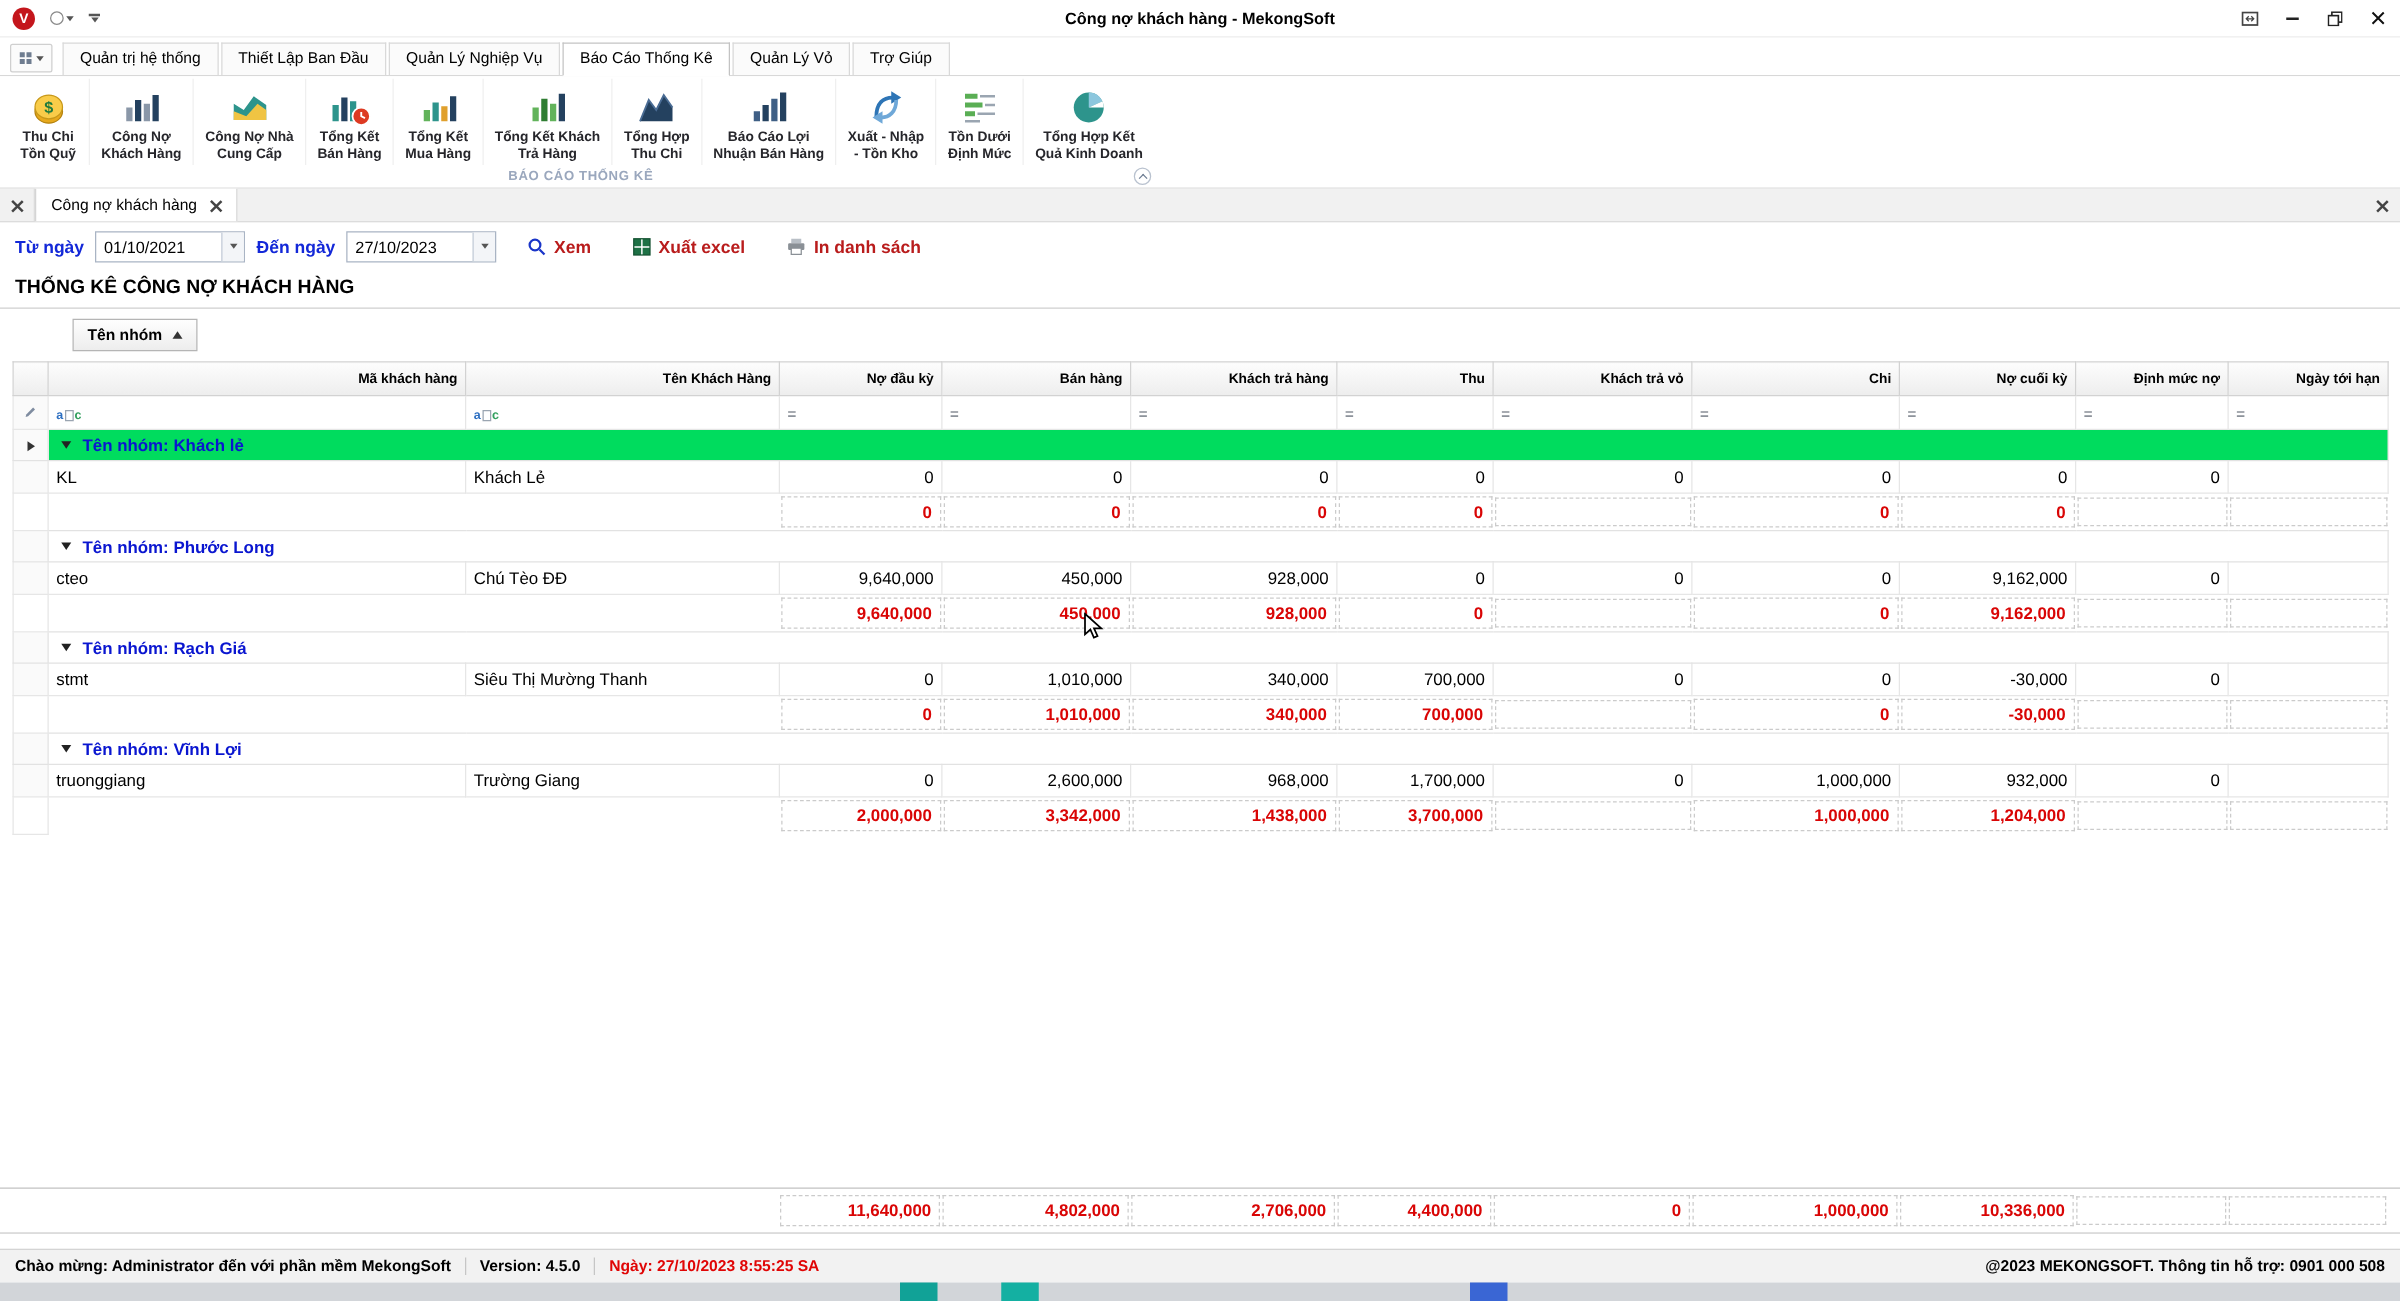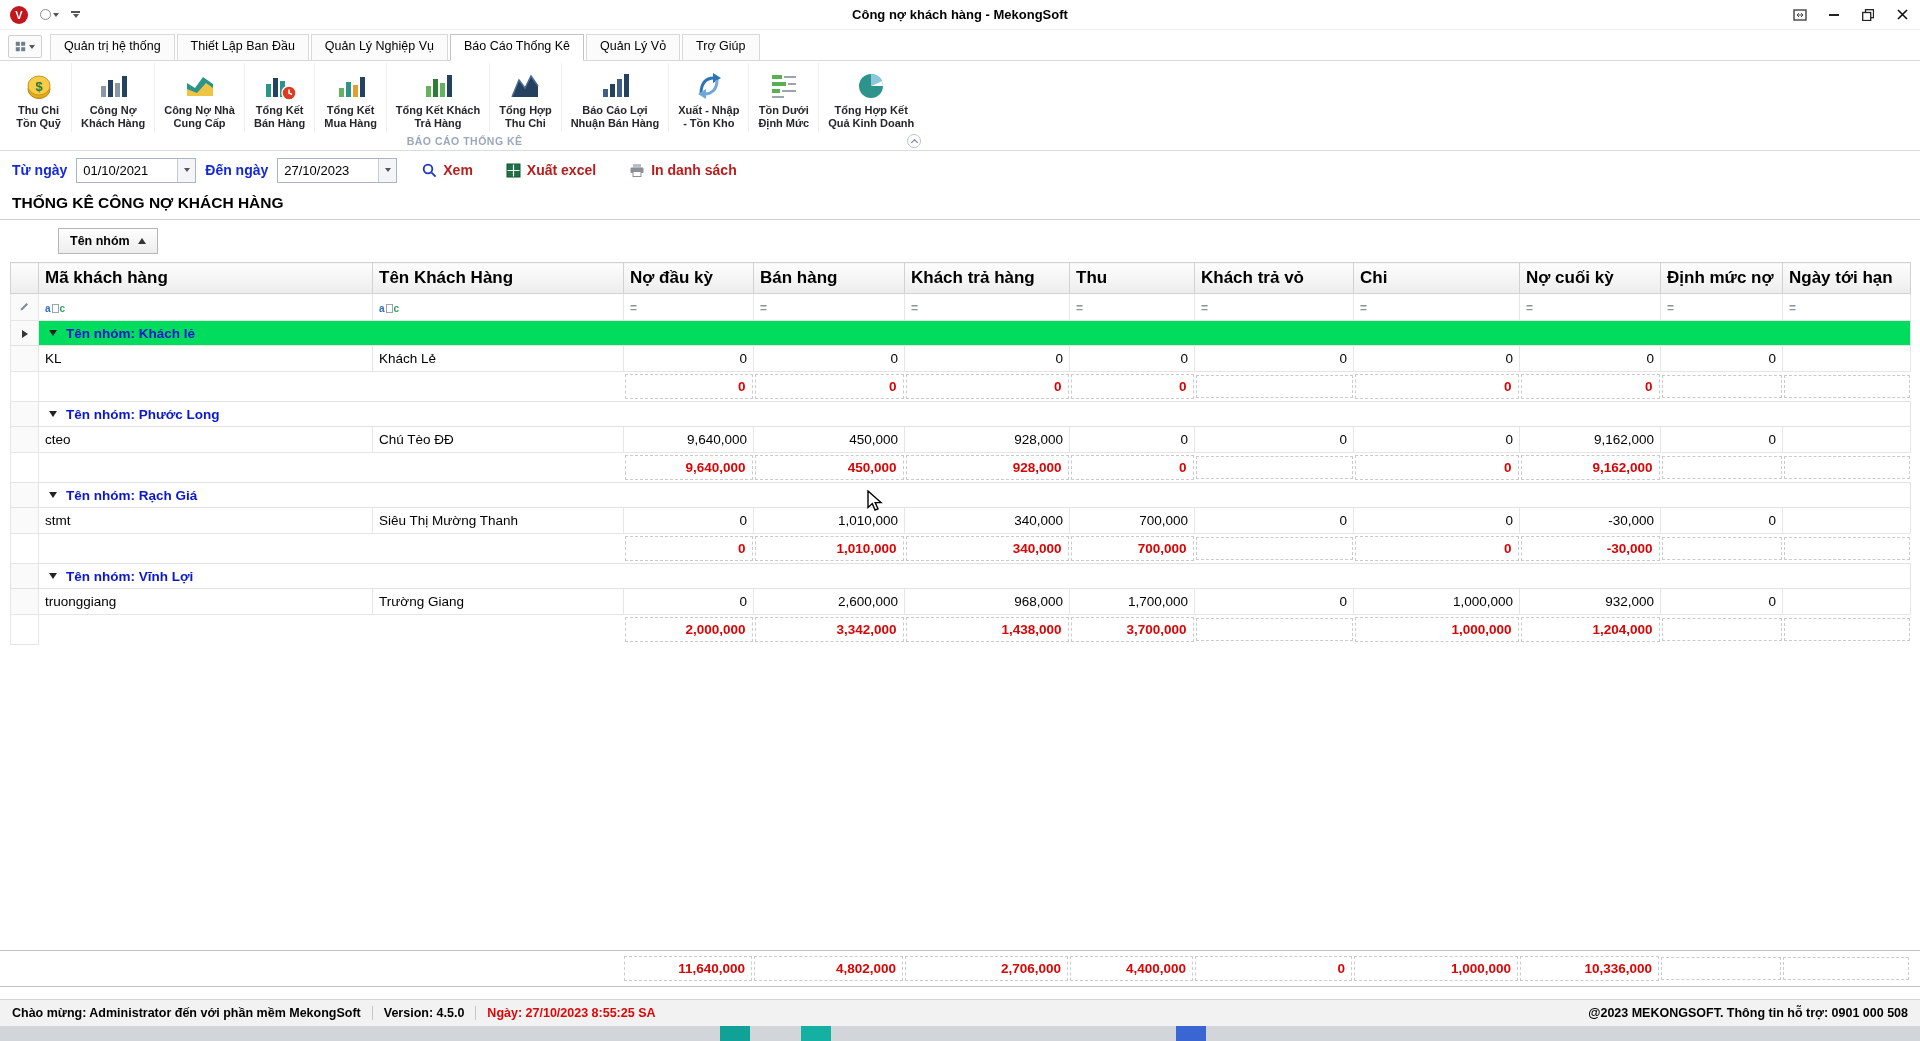--- a/index.html
+++ b/index.html
@@ -60,21 +60,21 @@
 
   .report-title-row{padding:5px 12px 7px;border-bottom:1px solid #cfcfcf;}
   .report-title{font-size:15.5px;font-weight:700;}
 
   .grouppanel{height:42px;flex:0 0 auto;display:flex;align-items:center;padding:0 10px;margin-left:48px;}
   .chip{display:flex;align-items:center;gap:8px;border:1px solid #b5b5b5;background:linear-gradient(#fefefe,#ededed);padding:5px 11px;font-size:12.5px;font-weight:700;}
   .sort-up{width:0;height:0;border-left:4px solid transparent;border-right:4px solid transparent;border-bottom:6px solid #333;}
 
   
   table.grid{width:1900px;margin:0 10px;border-collapse:collapse;table-layout:fixed;font-size:13.5px;}
-  .grid th{background:linear-gradient(#fdfdfd,#ededed);border:1px solid #d2d2d2;font-weight:700;font-size:17px;text-align:left;padding:5px 6px;height:27px;white-space:nowrap;overflow:hidden;margin-left:16px;}
+  .grid th{background:linear-gradient(#fdfdfd,#ededed);border:1px solid #d2d2d2;font-weight:700;font-size:11px;text-align:right;padding:5px 6px;height:27px;white-space:nowrap;overflow:hidden;margin-left:16px;}
   .grid td{border:1px solid #e6e6e6;padding:4px 6px;height:26px;white-space:nowrap;overflow:hidden;background:#fff;}
   .grid .num{text-align:right;}
   .ind-h{background:linear-gradient(#fdfdfd,#ededed);}
   td.ind{background:#fafafa;padding:0;text-align:center;}
   .filter-row td{height:27px;}
   .f-abc{display:inline-flex;align-items:center;gap:1px;font-size:10px;font-weight:700;line-height:10px;}
   .fa::before{content:"a";color:#2d6fc1;}
   .fb{display:inline-block;width:7px;height:9px;border:1px solid #9aa5b1;background:#fff;}
   .fc::before{content:"c";color:#33a05f;}
   .f-eq::before{content:"=";color:#8d939b;font-weight:700;font-size:12px;}
@@ -316,20 +316,32 @@
       </div>
       <div class="rg-caption">
         <span class="cap">BÁO CÁO THỐNG KÊ</span>
         <span class="collapse-btn">
             <span class="chev-up"></span>
           </span>
       </div>
     </div>
   </div>
 
+  <div class="doctabs">
+    <div class="dt-close">
+        <span class="xmark"></span>
+      </div>
+    <div class="dtab">
+      <span>Công nợ khách hàng</span>
+      <span class="xmark"></span>
+    </div>
+    <div class="dt-right">
+        <span class="xmark"></span>
+      </div>
+  </div>
 
   <div class="workspace">
 
     <div class="filterbar">
       <span class="blue-label">Từ ngày</span>
       <div class="combo">
         <span class="val">01/10/2021</span>
         <span class="drop">
             <span class="caret"></span>
           </span>

